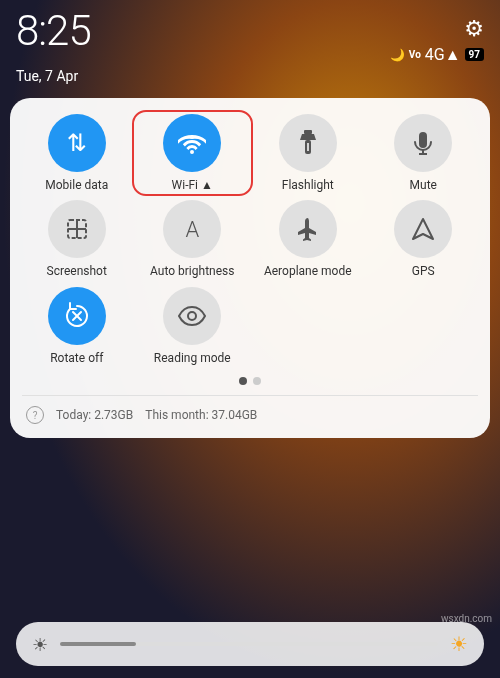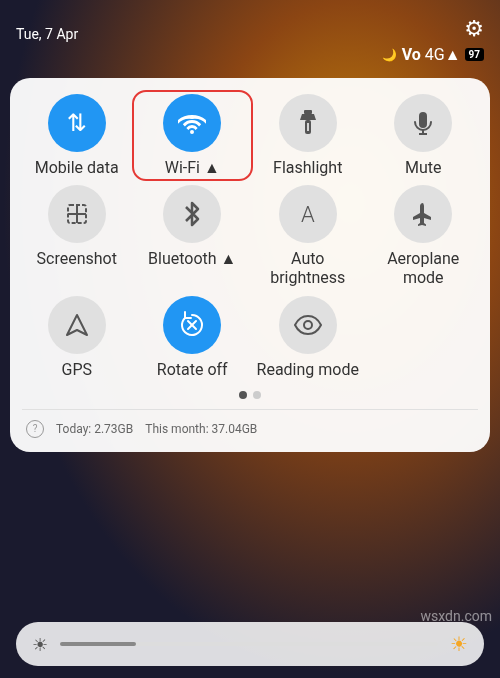--- a/index.html
+++ b/index.html
@@ -121,21 +121,21 @@
       background: #e0e0e0;
       color: #555;
     }
 
     .tile-icon.active-blue {
       background: #2196f3;
       color: white;
     }
 
     .tile-label {
-      font-size: 16px;
+      font-size: 12px;
       color: #333;
       text-align: center;
       line-height: 1.2;
     }
 
     
     .tile.wifi-tile {
       position: relative;
     }
 
@@ -235,39 +235,40 @@
 
     .brightness-icon-right {
       color: #f5a623;
       font-size: 20px;
     }
 
     .watermark {
       position: absolute;
       bottom: 54px;
       right: 8px;
-      font-size: 14px;
+      font-size: 10px;
       color: rgba(255,255,255,0.5);
       z-index: 20;
     }
   </style>
 </head>
 <body>
 
 <div class="wallpaper"></div>
 
 <div class="status-bar">
   <div>
+    <div class="time">8:25</div>
     <div class="date">Tue, 7 Apr</div>
   </div>
   <div class="status-right">
     <div class="gear-icon">⚙</div>
     <div class="status-icons">
       <span>🌙</span>
-      <span style="font-size:16px;font-weight:bold;">Vo</span>
+      <span style="font-size:10px;font-weight:bold;">Vo</span>
       <span style="font-size:16px;">4G▲</span>
       <span class="battery-icon">97</span>
     </div>
   </div>
 </div>
 
 <div class="quick-panel">
   <div class="grid">
 
     <div class="tile">
@@ -313,28 +314,20 @@
       <div class="tile-icon inactive">
         <svg width="26" height="26" viewBox="0 0 26 26" fill="none" stroke="#555" stroke-width="2">
           <rect x="4" y="4" width="18" height="18" rx="2" stroke-dasharray="4 2"></rect>
           <line x1="4" y1="13" x2="22" y2="13"></line>
           <line x1="13" y1="4" x2="13" y2="22"></line>
         </svg>
       </div>
       <div class="tile-label">Screenshot</div>
     </div>
 
-    <div class="tile">
-      <div class="tile-icon inactive">
-        <svg width="18" height="28" viewBox="0 0 18 28" fill="#555">
-          <polyline points="3,7 15,19 9,25 9,3 15,9 3,21" fill="none" stroke="#555" stroke-width="2.5" stroke-linejoin="round"></polyline>
-        </svg>
-      </div>
-      <div class="tile-label">Bluetooth ▲</div>
-    </div>
 
     <div class="tile">
       <div class="tile-icon inactive" style="font-size:22px;font-weight:300;font-style:normal;">A</div>
       <div class="tile-label">Auto brightness</div>
     </div>
 
     <div class="tile">
       <div class="tile-icon inactive">
         <svg width="26" height="26" viewBox="0 0 26 26" fill="#555">
           <path d="M13 2C11 2 10 3.5 10 5v7L3 16v3l7-2v5l-2 1.5V25l4-1 4 1v-1.5L14 22v-5l7 2v-3l-7-4V5c0-1.5-1-3-1-3z"></path>

